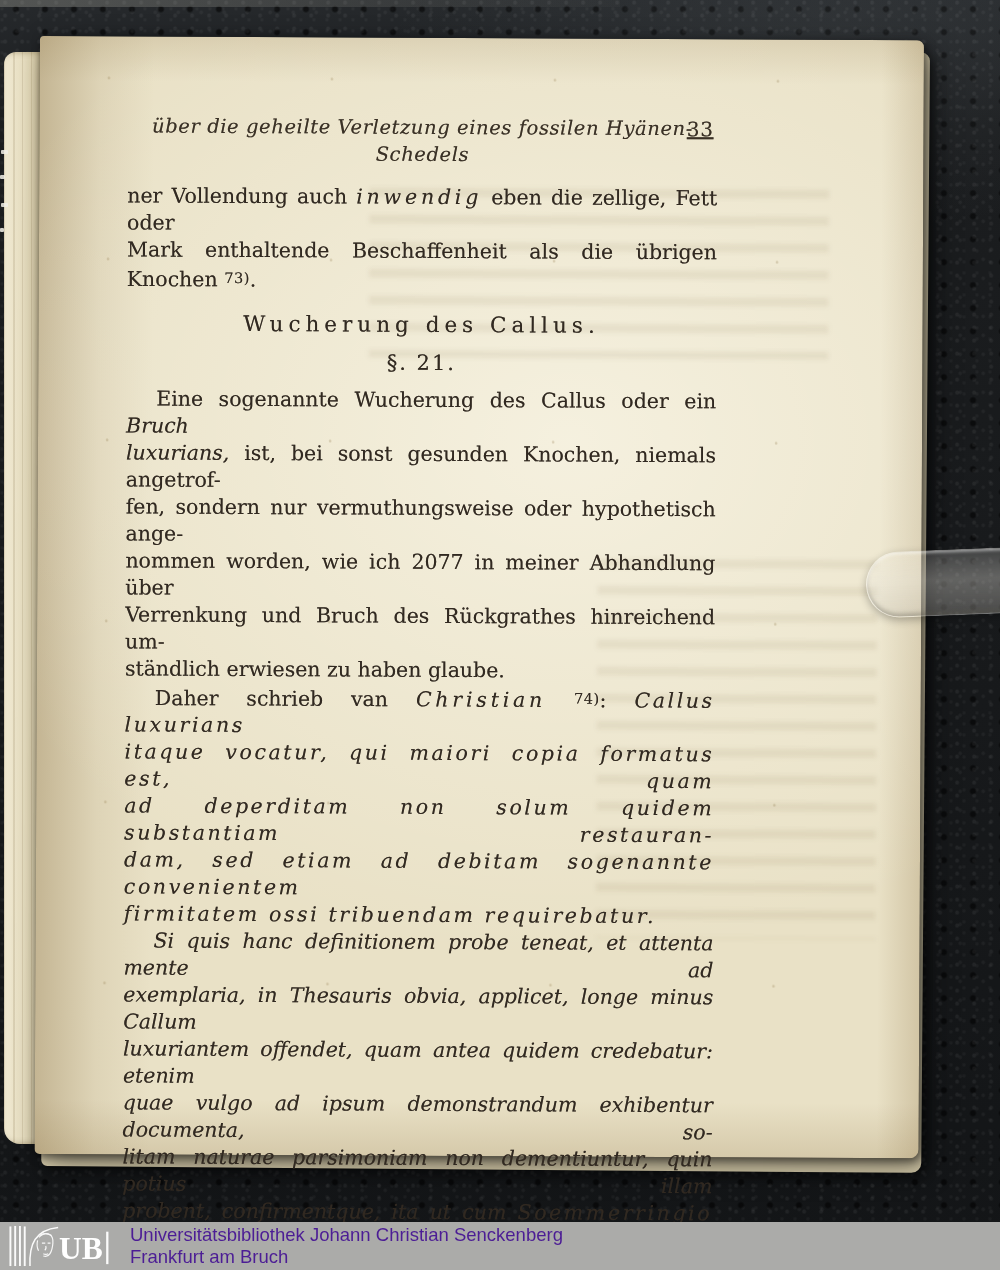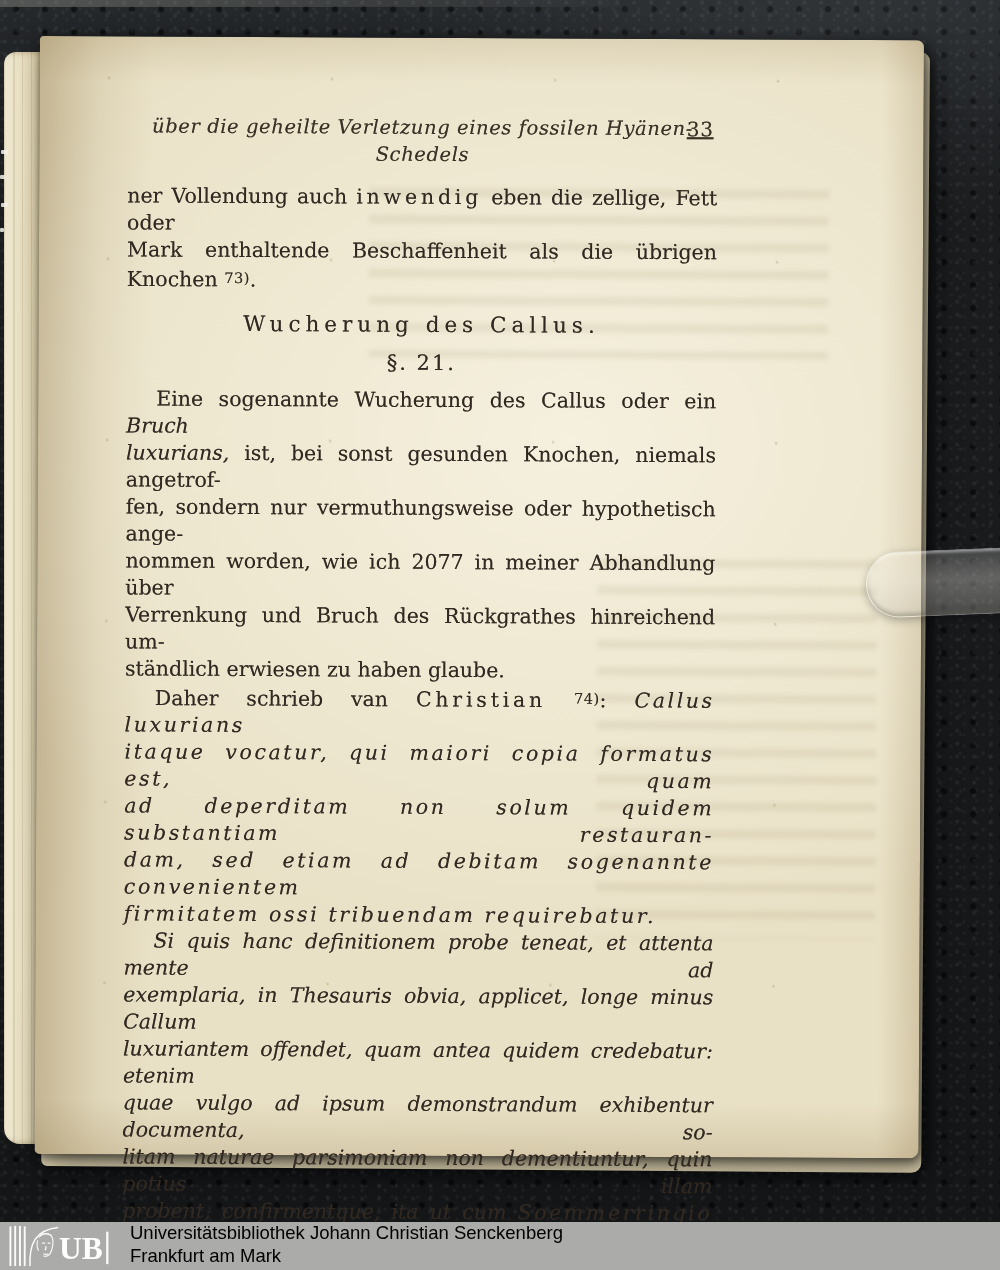--- a/index.html
+++ b/index.html
@@ -53,34 +53,34 @@
     letter-spacing:0.6px;margin-bottom:16px;color:#3a3126;}
   .page-number{position:absolute;right:4px;top:1px;font-style:normal;font-size:20px;text-decoration:underline;}
   .heading{text-align:center;letter-spacing:5px;font-size:21.5px;margin:16px 0 12px;}
   .subheading{text-align:center;font-size:21px;letter-spacing:2px;margin:0 0 10px;}
   .paragraph{margin:0;}
   .line{text-align:justify;text-align-last:justify;}
   .line.last{text-align-last:left;}
   .line.first{text-indent:30px;}
   .seg-r{}
   .seg-i{font-style:italic;}
-  .seg-sp{letter-spacing:3.8px;}
+  .seg-sp{letter-spacing:3.8px;font-style:italic;}
   .seg-is{font-style:italic;letter-spacing:2.6px;}
   .seg-fn{font-size:71%;vertical-align:3.5px;letter-spacing:0.5px;}
   
   .clip{position:absolute;left:866px;top:550px;width:138px;height:64px;
     border-radius:34px 0 0 34px;transform:rotate(-2.2deg);
     background:linear-gradient(180deg, rgba(250,248,242,0.18), rgba(235,232,224,0.36) 45%, rgba(198,194,186,0.30));
     border:1px solid rgba(255,255,255,0.28);border-right:none;
     box-shadow:inset 0 2px 3px rgba(255,255,255,0.45), inset 0 -3px 4px rgba(90,85,75,0.35), 0 3px 8px rgba(0,0,0,0.28);}
   
   .footer-bar{position:absolute;left:0;bottom:0;width:100%;height:48px;background:#ababa9;
-    display:flex;}
+    display:flex;align-items:center;}
   .logo-box{margin-left:6px;flex:0 0 auto;display:flex;align-items:center;}
-  .footer-text{margin-left:14px;color:#000000;
+  .footer-text{margin-left:14px;color:#4c1d95;
     font-family:"Liberation Sans","DejaVu Sans",sans-serif;font-size:18.5px;line-height:22.5px;}
 </style>
 </head>
 <body>
 
 <div class="scene">
   <div class="cover-top-sheen"></div>
 
   <div class="page-stack"></div>
   <span class="edge-mark" style="left:1px;top:150px;"></span>
@@ -155,16 +155,16 @@
           <path d="M40 22 q1 3 -1 4.5"></path>
           <path d="M37.5 30 q2.5 1.5 5 0"></path>
           <path d="M34 11 q6 -4 12 0"></path>
         </g>
         <text x="54" y="36" font-family="Liberation Serif, DejaVu Serif, serif" font-weight="bold" font-size="33" fill="#ffffff">UB</text>
         <path d="M104.5 7 V41" stroke="#ffffff" stroke-width="2.4" opacity="0.95"></path>
       </svg>
     </div>
     <div class="footer-text">
       <div>Universitätsbibliothek Johann Christian Senckenberg</div>
-      <div>Frankfurt am Mark</div>
+      <div>Frankfurt am Bruch</div>
     </div>
   </div>
 </div>
 
 </body></html>

